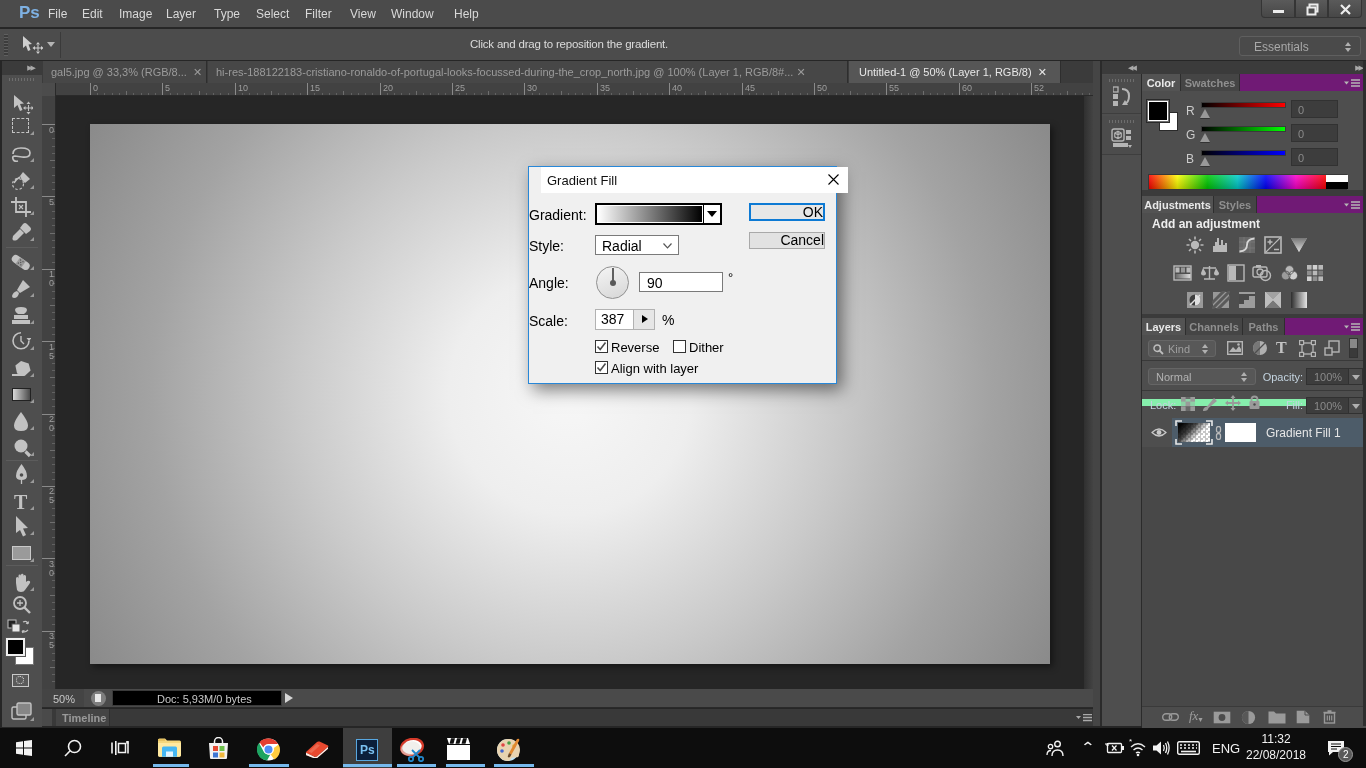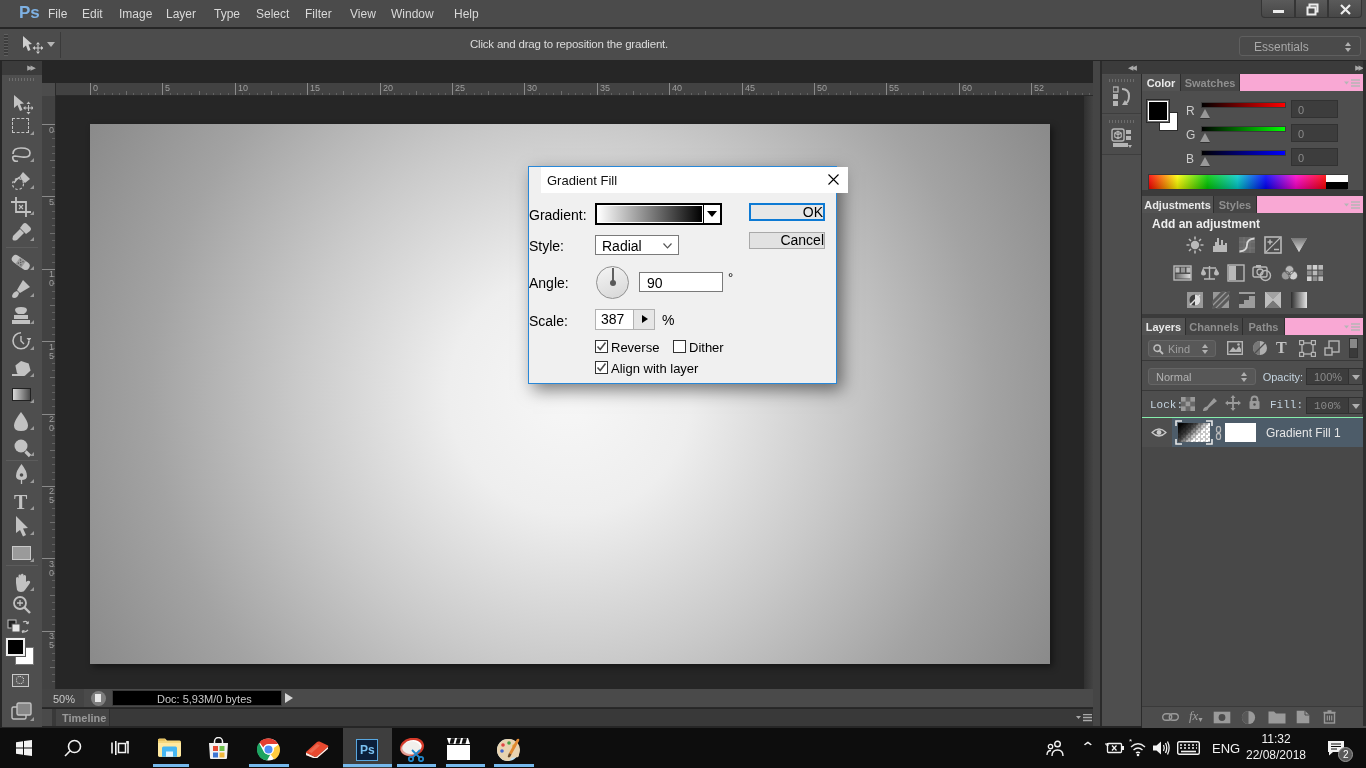--- a/index.html
+++ b/index.html
@@ -66,21 +66,21 @@
   box-shadow:3px 3px 7px rgba(0,0,0,0.45); }
 #rightshade { position:absolute; left:1084px; top:96px; width:9px; height:593px; background:linear-gradient(90deg,#303030,#434343); }
 
 #statusbar { position:absolute; left:42px; top:689px; width:1051px; height:19px; background:#444444; border-bottom:1px solid #2a2a2a; font-size:11px; color:#c8c8c8; }
 #timeline { position:absolute; left:42px; top:709px; width:1051px; height:17px; background:#393939; font-size:11px; }
 
 
 #rightgap { position:absolute; left:1093px; top:61px; width:9px; height:665px; background:#454545; border-right:2px solid #2b2b2b; }
 #iconstrip { position:absolute; left:1102px; top:61px; width:40px; height:665px; background:#4e4e4e; border-right:1px solid #2b2b2b; }
 #rightcol { position:absolute; left:1142px; top:61px; width:224px; height:665px; background:#4e4e4e; }
-.ptabbar { position:absolute; left:0; width:224px; height:17px; background:#f9a8d4; font-size:12px; }
+.ptabbar { position:absolute; left:0; width:224px; height:17px; background:#701a75; font-size:12px; }
 .ptab { position:absolute; top:0; height:17px; line-height:18px; color:#8f8f8f; background:#454545;
   border-right:1px solid #2e2e2e; font-size:11px; font-weight:bold; text-align:center; overflow:hidden; }
 .ptab.active { background:#535353; color:#e9e9e9; }
 .pmenu { position:absolute; right:6px; top:5px; width:16px; height:9px; }
 
 
 .iscell { position:absolute; left:0; width:39px; height:39px; background:#4c4c4c; border-bottom:1px solid #3e3e3e; }
 .grip { position:absolute; left:7px; top:4px; width:26px; height:3px;
   background:repeating-linear-gradient(90deg,#6d6d6d 0 1px,transparent 1px 3px); }
 .crow { position:absolute; left:0; width:224px; height:24px; }
@@ -311,20 +311,25 @@
       <div style="position:absolute;left:3px;top:1px;width:8px;height:8px;border:1px dotted #e8e8e8;border-radius:50%;"></div>
     </div>
 
     <svg class="ai" style="left:9px;top:641px" width="22" height="19" viewBox="0 0 22 19">
       <rect x="1" y="5" width="14" height="12" rx="1.5" fill="#4e4e4e" stroke="#c2c2c2" stroke-width="1.4"></rect>
       <rect x="6" y="1" width="14" height="12" rx="1.5" fill="#868686" stroke="#c2c2c2" stroke-width="1.4"></rect>
     </svg>
     <div class="tri" style="left:28px;top:656px;"></div>
   </div>
 
+  <div id="tabbar">
+    <div class="dtab" style="left:1px; width:164px; padding-left:8px">gal5.jpg @ 33,3% (RGB/8...&nbsp;&nbsp;✕</div>
+    <div class="dtab" style="left:166px; width:640px; padding-left:8px">hi-res-188122183-cristiano-ronaldo-of-portugal-looks-focussed-during-the_crop_north.jpg @ 100% (Layer 1, RGB/8#...&nbsp;✕</div>
+    <div class="dtab active" style="left:807px; width:212px; padding-left:10px">Untitled-1 @ 50% (Layer 1, RGB/8)&nbsp;&nbsp;✕</div>
+  </div>
   <div id="hruler">
     <span class="rnum" style="left:51px">0</span>
     <span class="rnum" style="left:123px">5</span>
     <span class="rnum" style="left:196px">10</span>
     <span class="rnum" style="left:268px">15</span>
     <span class="rnum" style="left:341px">20</span>
     <span class="rnum" style="left:413px">25</span>
     <span class="rnum" style="left:485px">30</span>
     <span class="rnum" style="left:558px">35</span>
     <span class="rnum" style="left:630px">40</span>
@@ -622,21 +627,21 @@
         <span style="position:absolute;left:7px;top:2px;font-size:11px;color:#b3b3b3;">Normal</span>
         <span class="updn" style="right:7px;top:2px;"></span>
       </div>
       <span class="bluelab" style="position:absolute;left:118px;top:9px;width:43px;text-align:right;">Opacity:</span>
       <div class="valbox" style="left:164px;top:6px;">
           <span>100%</span>
           <div class="vdrop"></div>
         </div>
     </div>
 
-    <div style="position:absolute;left:0;top:331px;width:224px;height:26px;background:#4e4e4e;border-bottom:1px solid #86efac;font-family:Liberation Mono, monospace;">
+    <div style="position:absolute;left:0;top:331px;width:224px;height:14px;background:#4e4e4e;border-bottom:7px solid #86efac;">
       <span class="bluelab" style="position:absolute;left:8px;top:7px;">Lock:</span>
       <div id="lockicons">
         <svg class="ai" style="left:39px;top:5px" width="14" height="14" viewBox="0 0 14 14">
           <rect x="0" y="0" width="14" height="14" fill="#9a9a9a" opacity="0.35"></rect>
           <g fill="#9a9a9a">
               <rect x="0" y="0" width="4.6" height="4.6"></rect>
               <rect x="9.4" y="0" width="4.6" height="4.6"></rect>
               <rect x="4.6" y="4.6" width="4.6" height="4.6"></rect>
               <rect x="0" y="9.4" width="4.6" height="4.6"></rect>
               <rect x="9.4" y="9.4" width="4.6" height="4.6"></rect>

